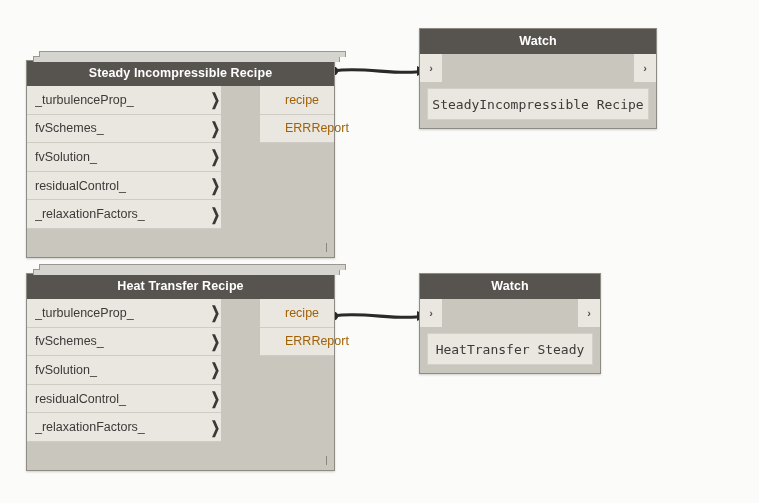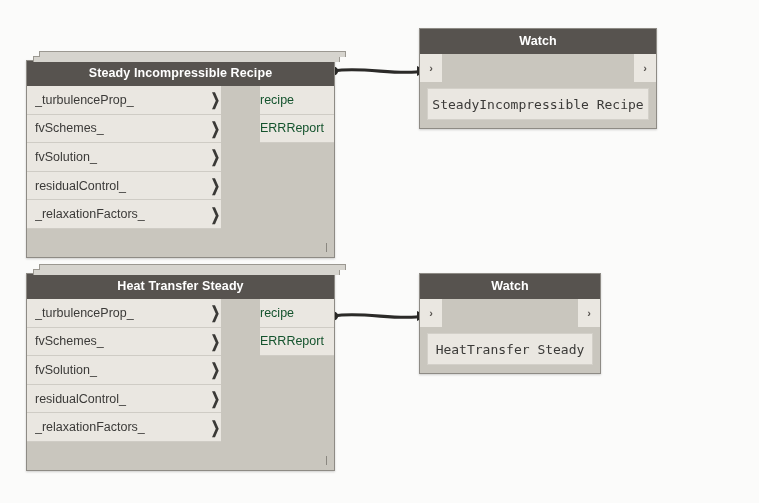--- a/index.html
+++ b/index.html
@@ -98,22 +98,22 @@
     right: 0;
     width: 74px;
   }
   .port-out {
     box-sizing: border-box;
     height: 28.6px;
     background: #eae7e1;
     border-bottom: 1px solid #cfccc5;
     display: flex;
     align-items: center;
-    padding-left: 0;
-    color: #14532d;
+    padding-left: 25px;
+    color: #a16207;
     font-size: 12.5px;
     white-space: nowrap;
   }
 
   .resize-tick {
     position: absolute;
     right: 7px;
     bottom: 6px;
     width: 1px;
     height: 9px;
@@ -247,21 +247,21 @@
       <div class="watch-display" style="top:34px; height:32px;">
         <span>SteadyIncompressible Recipe</span>
       </div>
     </div>
   </div>
 
   <div class="node" style="left:26px; top:273px; width:309px; height:198px;">
     <div class="stack-layer stack-1"></div>
     <div class="stack-layer stack-2"></div>
 
-    <div class="node-header">Heat Transfer Steady</div>
+    <div class="node-header">Heat Transfer Recipe</div>
 
     <div class="node-body" style="height:172px;">
 
       <div class="ports-col-in">
         <div class="port-in">
           <span class="pname">_turbulenceProp_</span>
           <span class="chev">❯</span>
         </div>
         <div class="port-in">
           <span class="pname">fvSchemes_</span>

